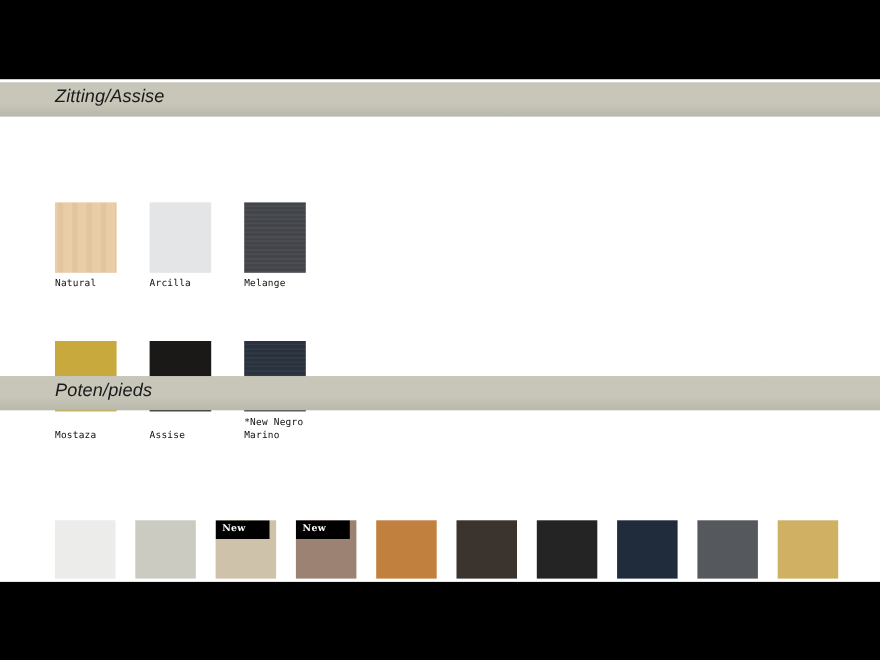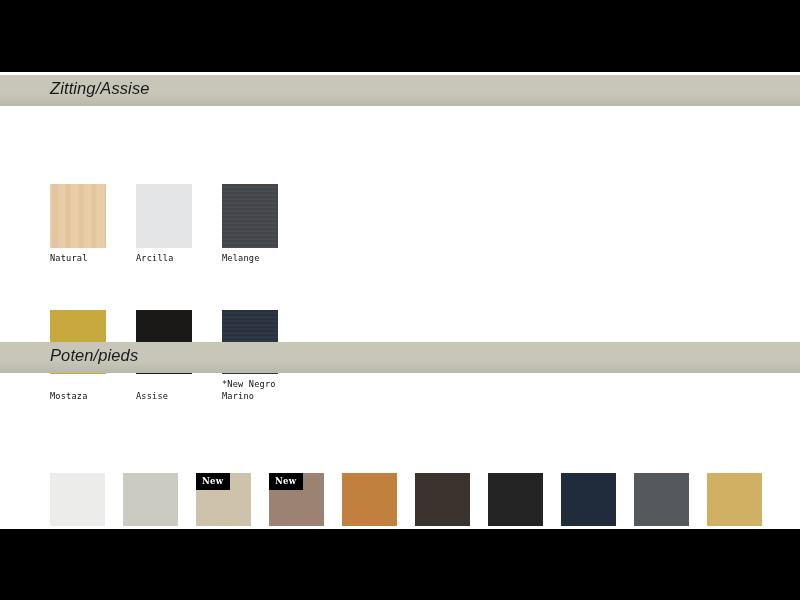--- a/index.html
+++ b/index.html
@@ -123,21 +123,21 @@
   .new-badge {
     position: absolute;
     left: 0;
     top: 0;
     background: #000000;
     color: #ffffff;
     font-family: "DejaVu Serif", "Liberation Serif", serif;
     font-weight: 700;
     font-size: 8.5px;
     line-height: 1;
-    padding: 4px 7px 4px 6px;
+    padding: 4px 22px 4px 6px;
     letter-spacing: 0.3px;
   }
 
   
   #zitting-row-1 { left: 50px; top: 124px; gap: 30px; }
   #zitting-row-1 .swatch-chip { width: 56px; height: 64px; }
 
   
   #zitting-row-2 { left: 50px; top: 250px; gap: 30px; }
   #zitting-row-2 .swatch-chip { width: 56px; height: 64px; }

